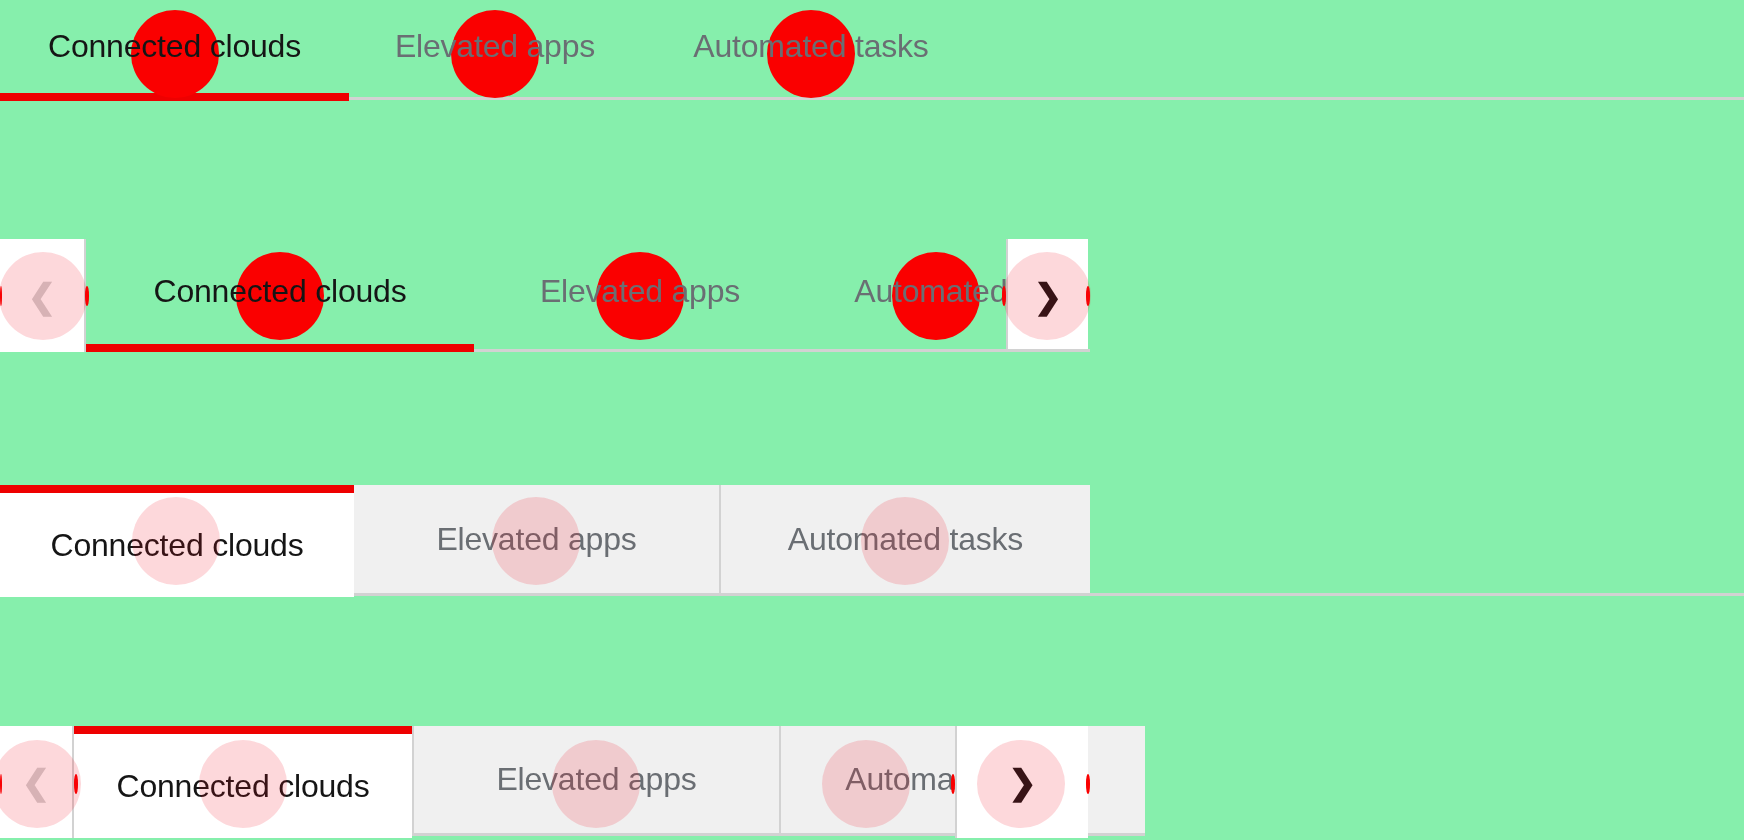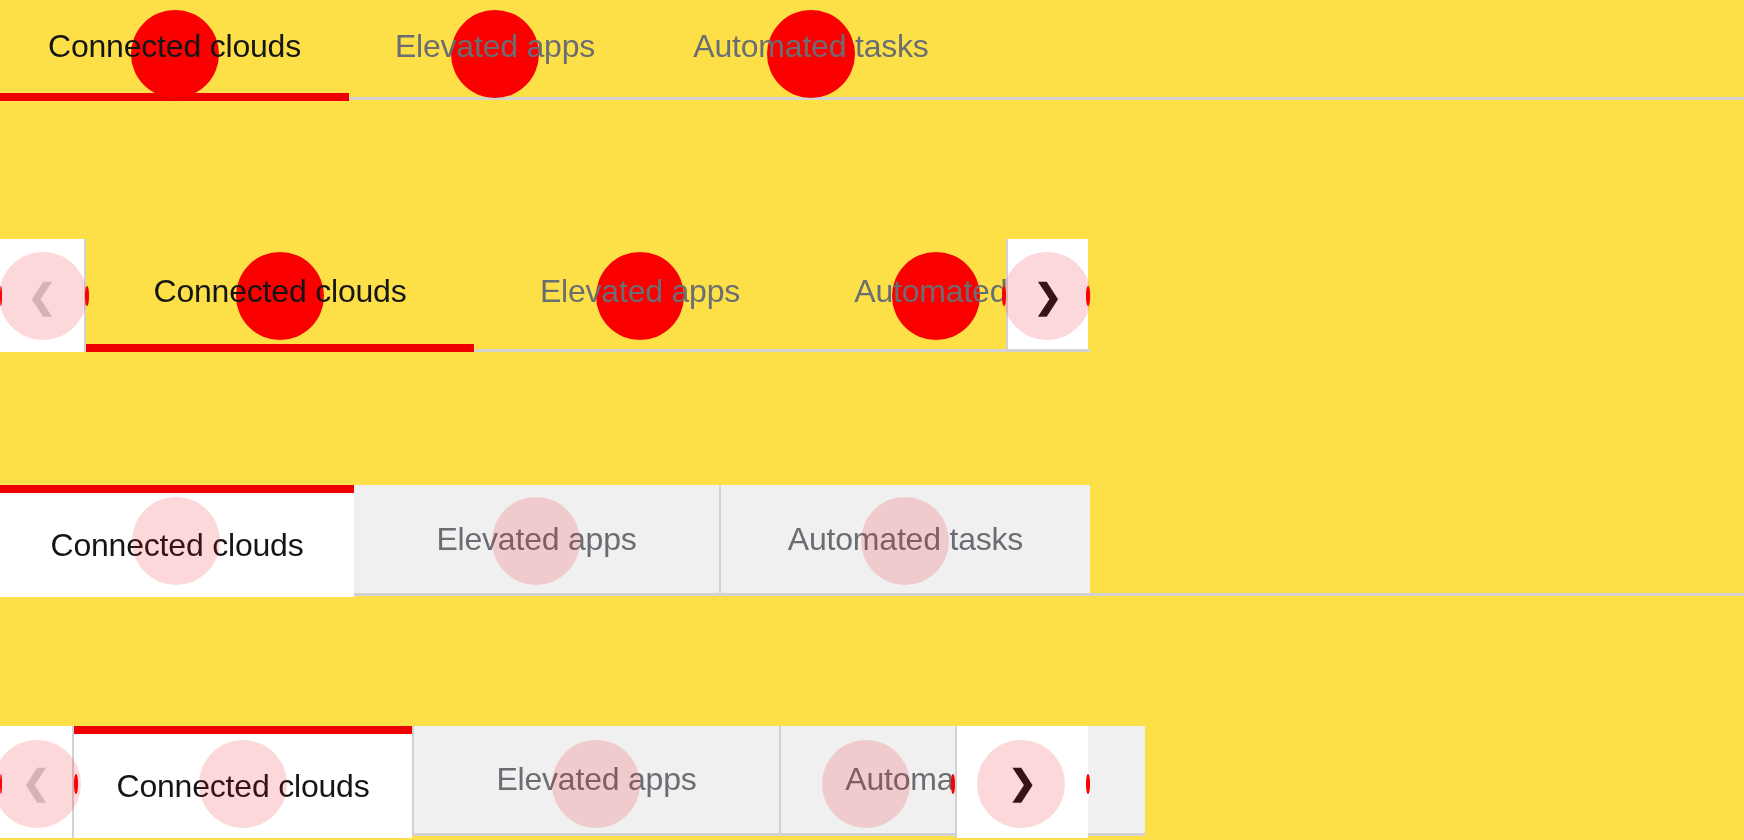--- a/index.html
+++ b/index.html
@@ -1,17 +1,17 @@
 <!DOCTYPE html>
 <html><head>
 <meta charset="utf-8">
 <style>
   html,body{margin:0;padding:0;background:#000;}
   .canvas{
-    position:relative;width:1744px;height:840px;background:#fde047;
+    position:relative;width:1744px;height:840px;background:#86efac;
     overflow:hidden;font-family:"Liberation Sans",sans-serif;
     -webkit-font-smoothing:antialiased;
   }
   .row{position:absolute;}
   .tab{
     position:absolute;display:flex;align-items:center;justify-content:center;
     font-size:32px;letter-spacing:-0.2px;color:#6a6e73;background:transparent;
     box-sizing:border-box;cursor:pointer;
   }
   .tab.active{color:#151515;}

